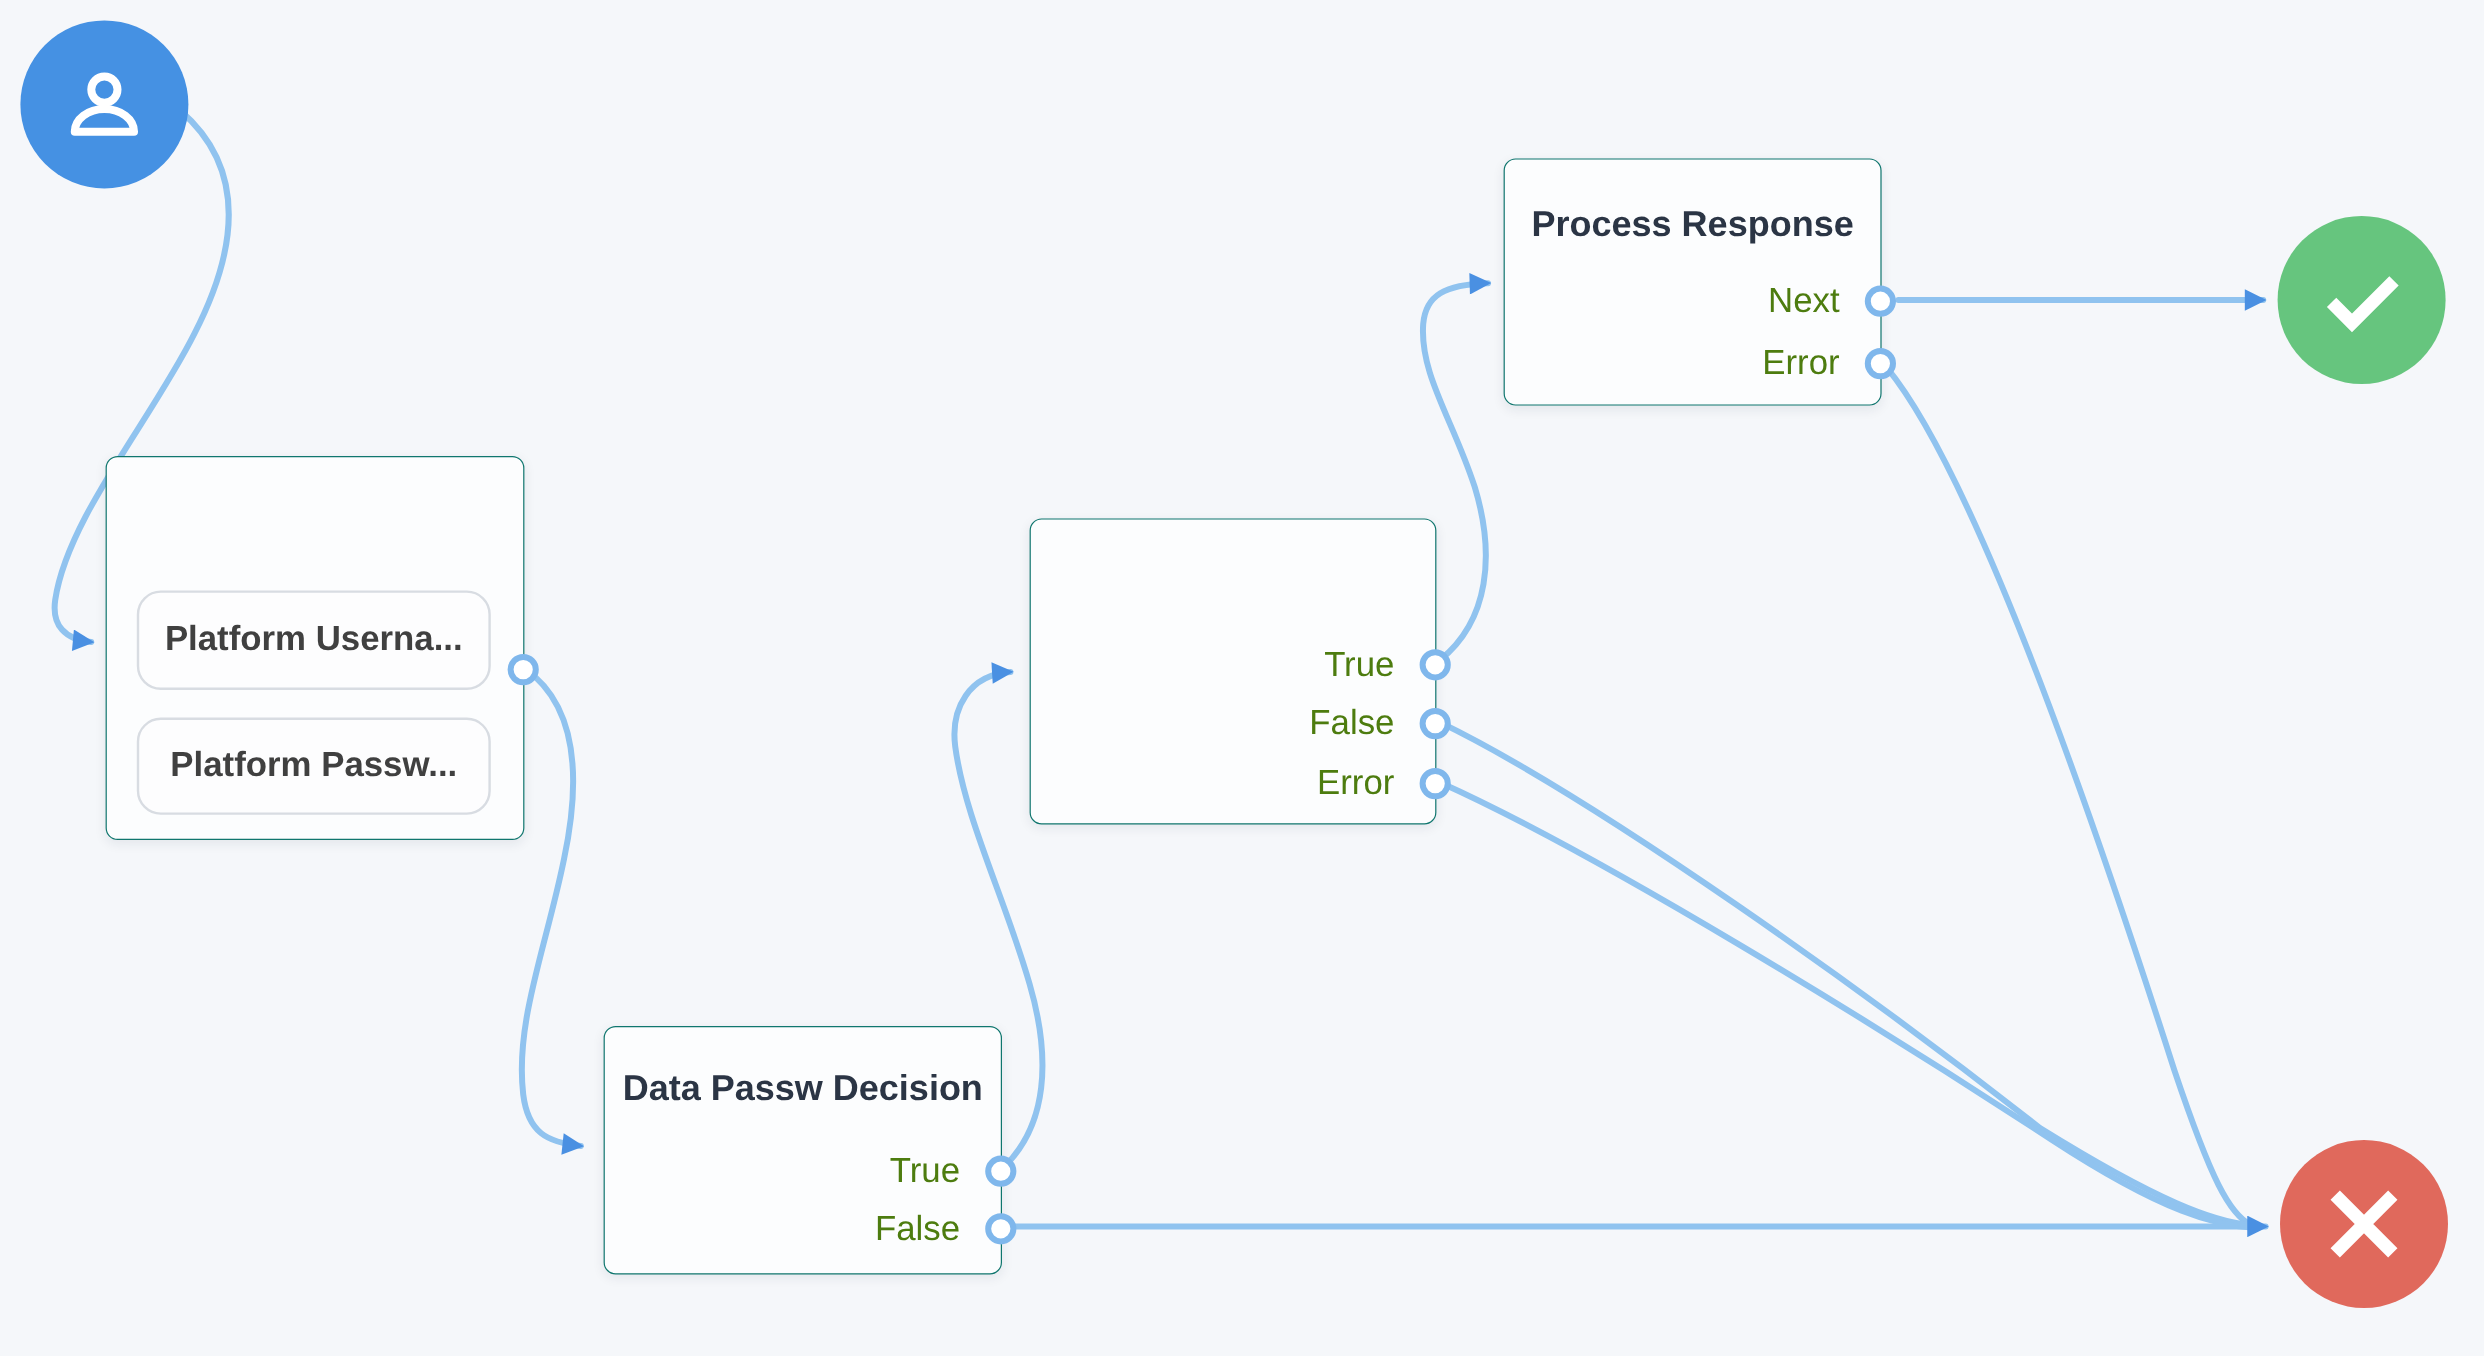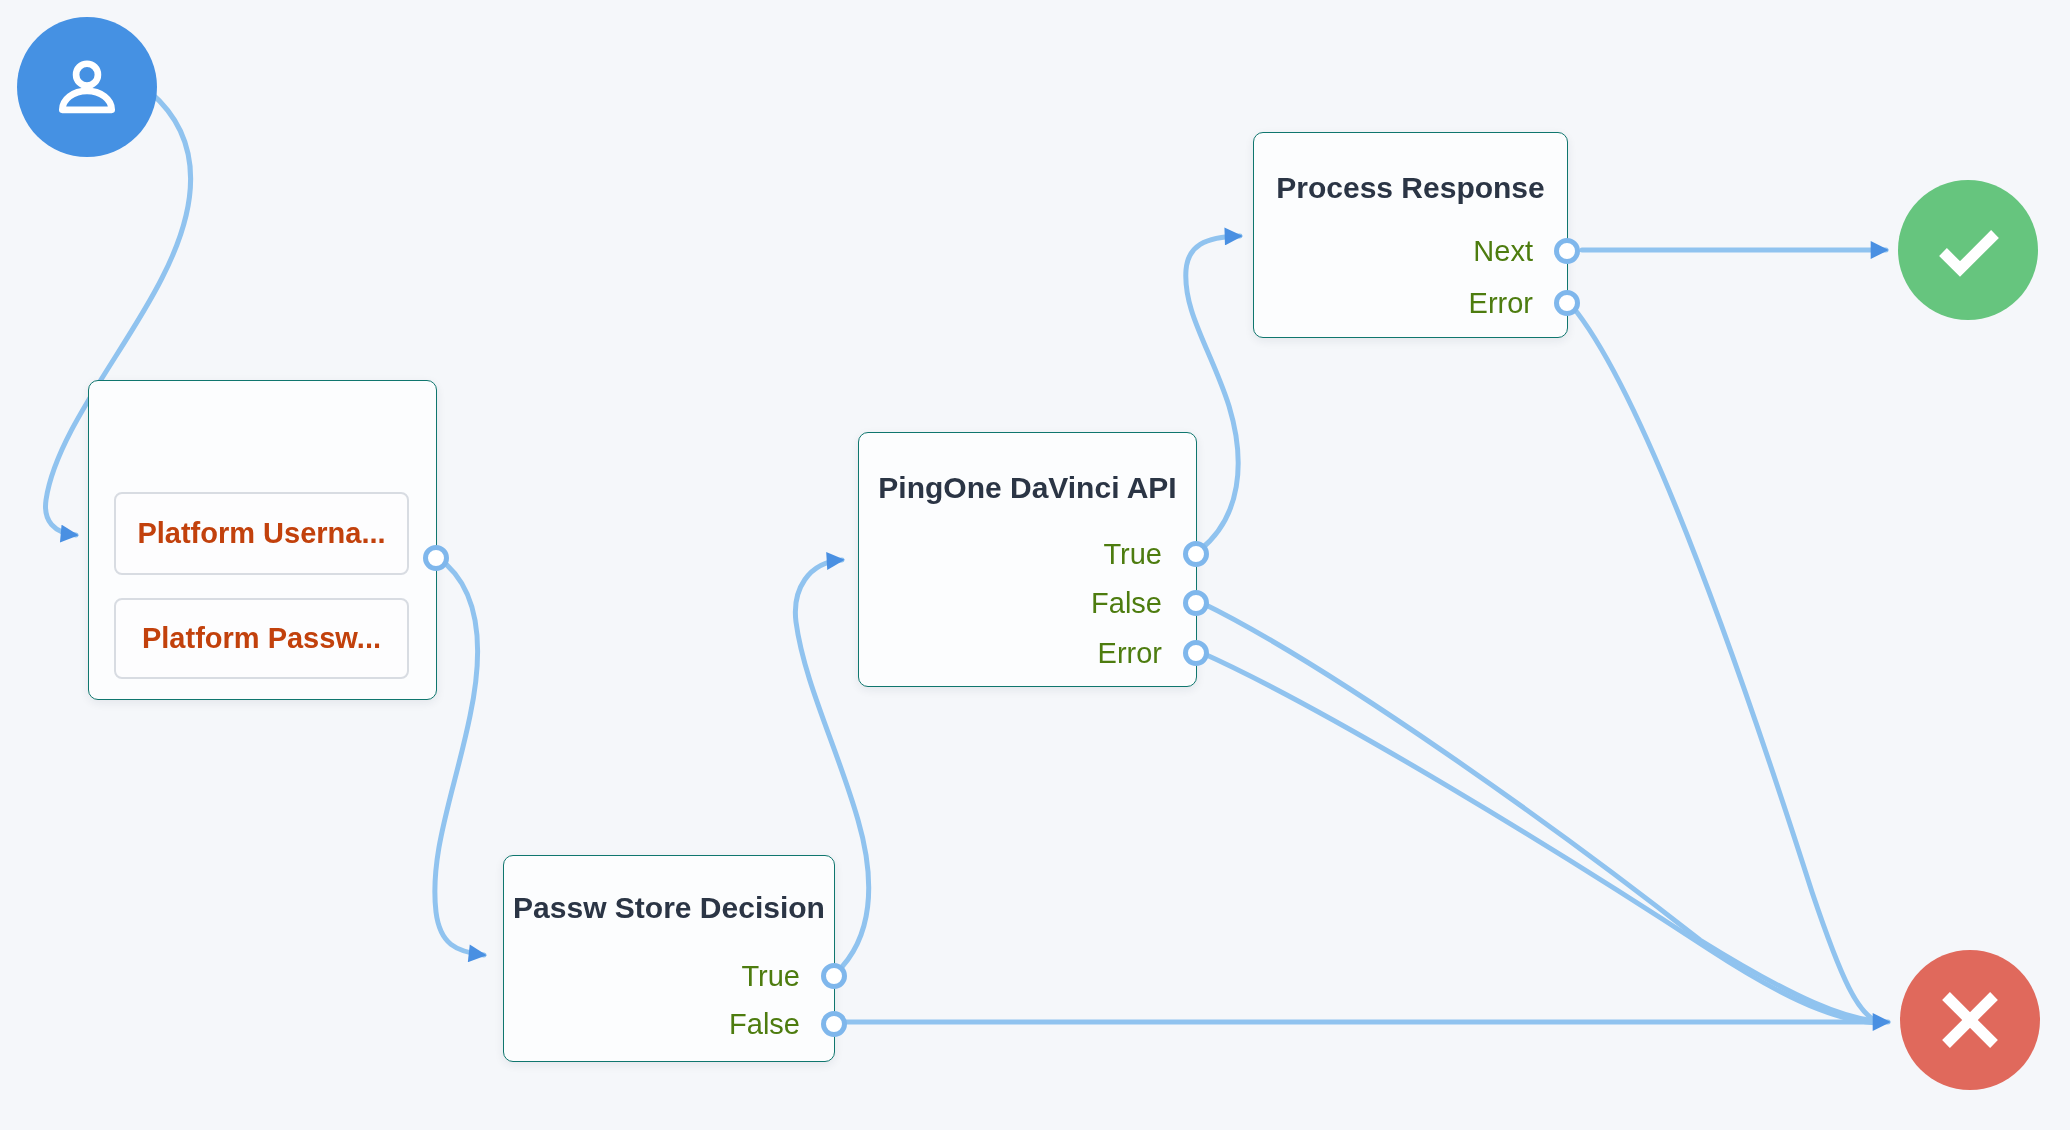--- a/index.html
+++ b/index.html
@@ -21,23 +21,23 @@
     box-shadow: 0 3px 10px rgba(30,40,60,0.08);
     box-sizing: border-box;
   }
   .card-title {
     position: absolute; left: 0; width: 100%; height: 40px; line-height: 40px;
     text-align: center; font-weight: bold; font-size: 30px; color: #2b3545;
     white-space: nowrap;
   }
   .field {
     position: absolute;
-    border: 2px solid #d8dce2; border-radius: 8px; background: #fdfdfe;
+    border: 2px solid #d8dce2; border-radius: 20px; background: #fdfdfe;
     display: flex; align-items: center; justify-content: center;
-    font-weight: bold; font-size: 29px; color: #c2410c;
+    font-weight: bold; font-size: 29px; color: #404040;
     box-sizing: border-box; white-space: nowrap;
   }
   .port {
     position: absolute; right: -13px;
     width: 16px; height: 16px;
     background: #ffffff;
     border: 5px solid #7fb7ec;
     border-radius: 50%;
   }
   .port-label {
@@ -87,29 +87,28 @@
   </span>
 </div>
 
 <div class="card" style="left:88px; top:380px; width:349px; height:320px;">
   <div class="field" style="left:25px; top:111px; width:295px; height:83px;">Platform Userna...</div>
   <div class="field" style="left:25px; top:217px; width:295px; height:81px;">Platform Passw...</div>
   <div class="port" style="top: 164px; border-color: rgb(127, 183, 236);"></div>
 </div>
 
 <div class="card" style="left:503px; top:855px; width:332px; height:207px;">
-  <div class="card-title" style="top:32px;">Passw Store Decision</div>
+  <div class="card-title" style="top:32px;">Data Passw Decision</div>
   <div class="port-label" style="top:100px;">True</div>
   <div class="port" style="top: 107px; border-color: rgb(127, 183, 236);"></div>
   <div class="port-label" style="top:148px;">False</div>
   <div class="port" style="top: 155px; border-color: rgb(127, 183, 236);"></div>
 </div>
 
 <div class="card" style="left:858px; top:432px; width:339px; height:255px;">
-  <div class="card-title" style="top:35px;">PingOne DaVinci API</div>
   <div class="port-label" style="top:101px;">True</div>
   <div class="port" style="top: 108px; border-color: rgb(127, 183, 236);"></div>
   <div class="port-label" style="top:150px;">False</div>
   <div class="port" style="top: 157px; border-color: rgb(127, 183, 236);"></div>
   <div class="port-label" style="top:200px;">Error</div>
   <div class="port" style="top: 207px; border-color: rgb(127, 183, 236);"></div>
 </div>
 
 <div class="card" style="left:1253px; top:132px; width:315px; height:206px;">
   <div class="card-title" style="top:35px;">Process Response</div>

